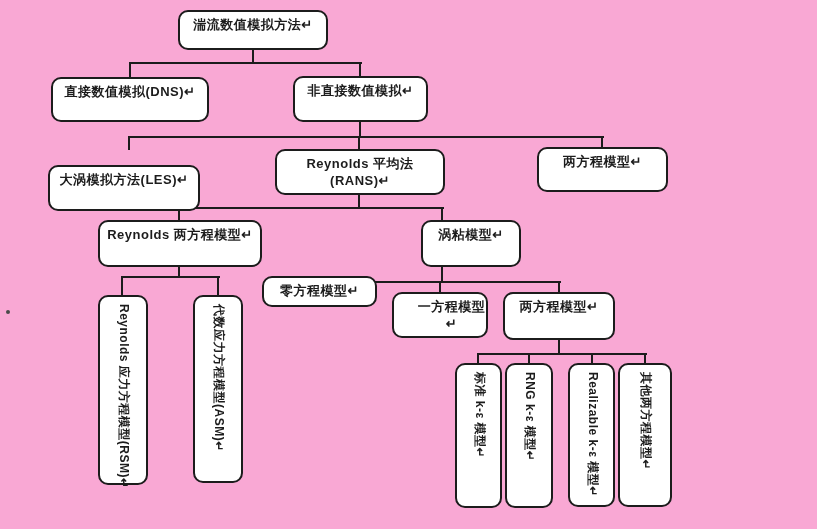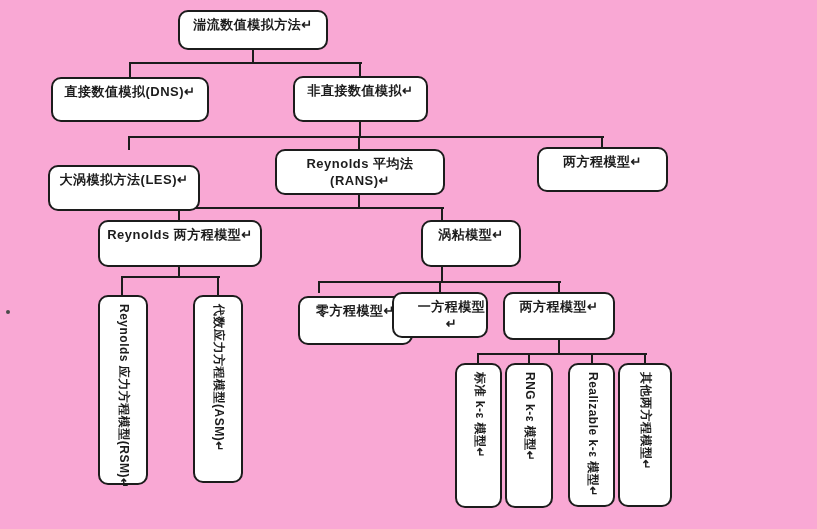--- a/index.html
+++ b/index.html
@@ -68,21 +68,21 @@
   <div class="node" style="left:51px;top:77px;width:158px;height:45px;">直接数值模拟(DNS)↵</div>
   <div class="node" style="left:293px;top:76px;width:135px;height:46px;">非直接数值模拟↵</div>
 
   <div class="node" style="left:48px;top:165px;width:152px;height:46px;">大涡模拟方法(LES)↵</div>
   <div class="node" style="left:260px;top:149px;width:170px;height:46px;margin-left:15px;">Reynolds 平均法(RANS)↵</div>
   <div class="node" style="left:537px;top:147px;width:131px;height:45px;">两方程模型↵</div>
 
   <div class="node" style="left:98px;top:220px;width:164px;height:47px;">Reynolds 两方程模型↵</div>
   <div class="node" style="left:392px;top:220px;width:100px;height:47px;margin-left:29px;">涡粘模型↵</div>
 
-  <div class="node" style="left:262px;top:296px;width:115px;height:49px;margin-left:36px;">零方程模型↵</div>
+  <div class="node" style="left:262px;top:276px;width:115px;height:31px;">零方程模型↵</div>
   <div class="node" style="left:392px;top:292px;width:96px;height:46px;padding-left:23px;">一方程模型↵</div>
   <div class="node" style="left:503px;top:292px;width:112px;height:48px;">两方程模型↵</div>
 
   <div class="node vnode" style="left:98px;top:295px;width:50px;height:190px;">
     <span class="vlabel">Reynolds 应力方程模型(RSM)↵</span>
   </div>
   <div class="node vnode" style="left:193px;top:295px;width:50px;height:188px;">
     <span class="vlabel">代数应力方程模型(ASM)↵</span>
   </div>
 

